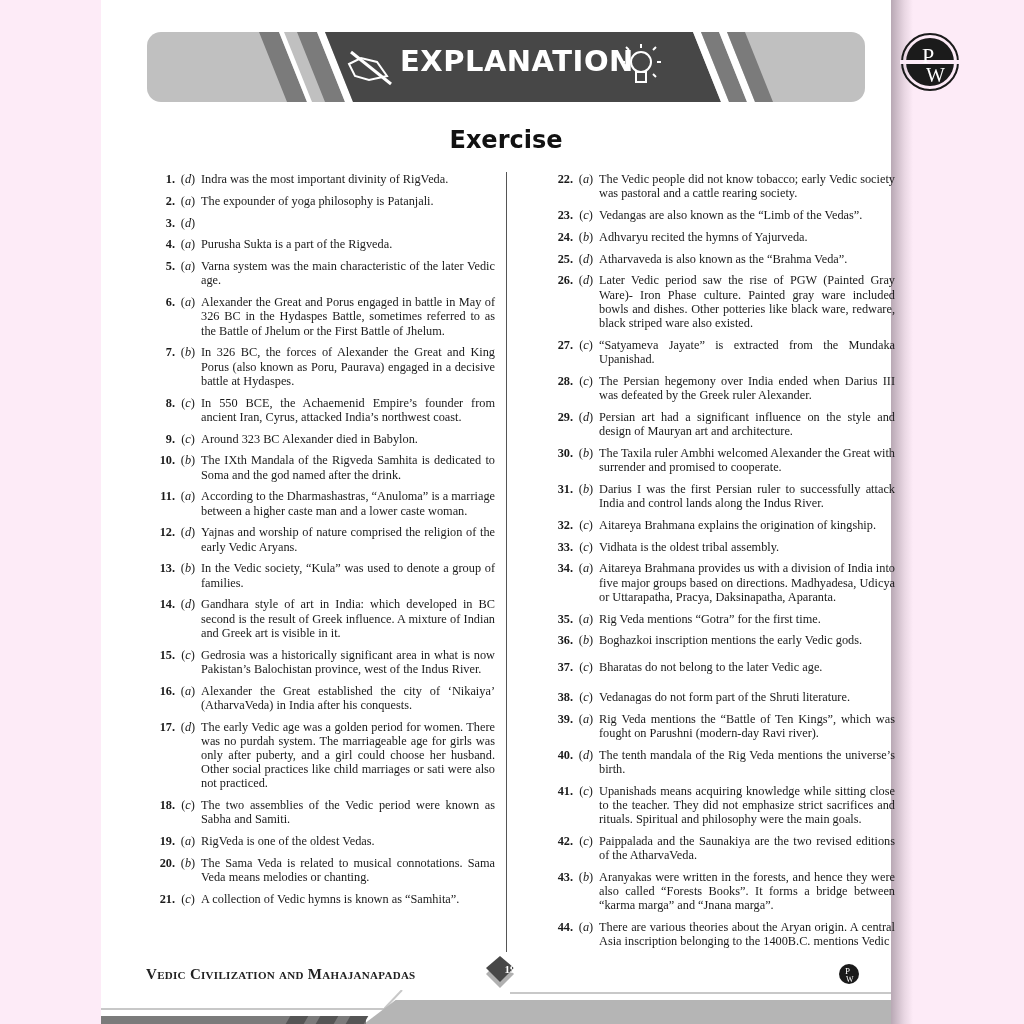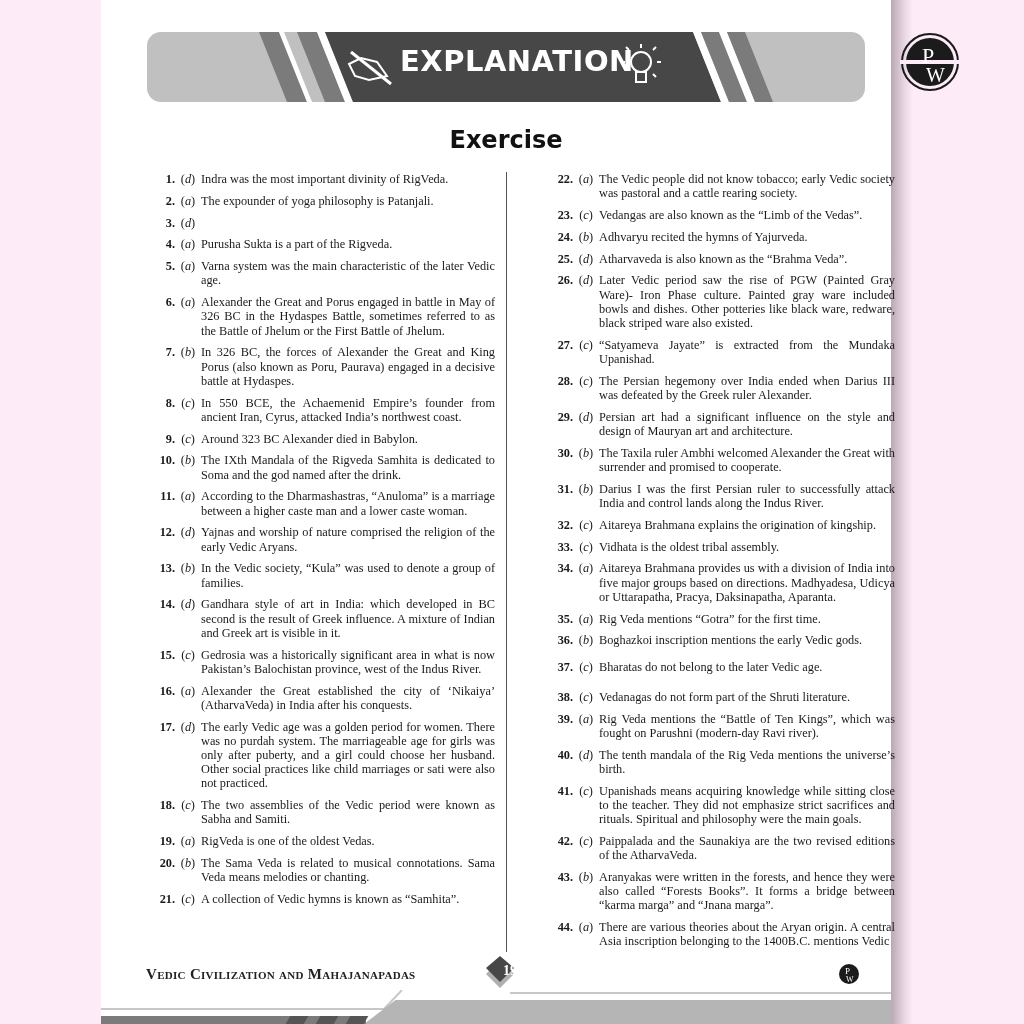--- a/index.html
+++ b/index.html
@@ -304,21 +304,21 @@
       <span class="txt">There are various theories about the Aryan origin. A central Asia inscription belonging to the 1400B.C. mentions Vedic</span>
     </div>
 </div>
 
 <div class="footer-title">Vedic Civilization and Mahajanapadas</div>
 
 <svg class="page-badge" style="left:484px;top:956px;width:32px;height:40px;" viewBox="0 0 32 40">
   <polygon points="16,4 30,18 16,32 2,18" fill="#b0b0b0"></polygon>
   <polygon points="16,0 30,12 16,26 2,12" fill="#474747"></polygon>
 </svg>
-<div style="position:absolute;left:488px;top:963px;width:44px;text-align:center;color:#fff;font-size:14px;font-weight:bold;">19</div>
+<div style="position:absolute;left:488px;top:963px;width:44px;text-align:center;color:#fff;font-size:11px;font-weight:bold;">19</div>
 
 <div class="footer-line" style="left:510px;top:992px;width:381px;"></div>
 <div class="footer-line" style="left:101px;top:1008px;width:285px;"></div>
 <svg style="position:absolute;left:384px;top:990px;" width="130" height="22">
     <line x1="0" y1="19" x2="18" y2="0" stroke="#c8c8c8" stroke-width="2"></line>
   </svg>
 
 <div class="footer-gray"></div>
 <div class="footer-dark"></div>
 <div class="dash" style="left:288px;"></div>

